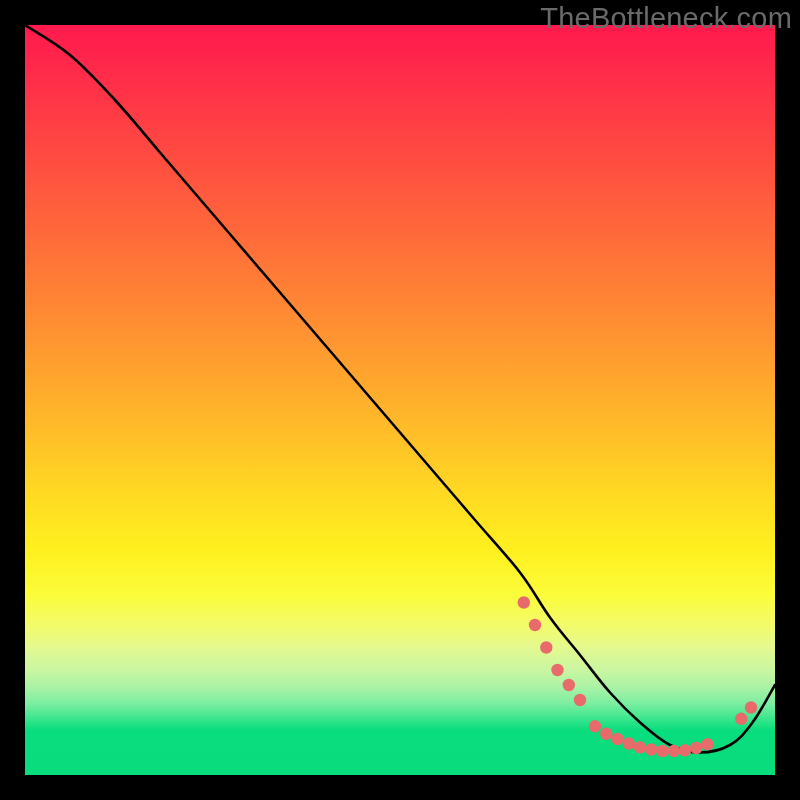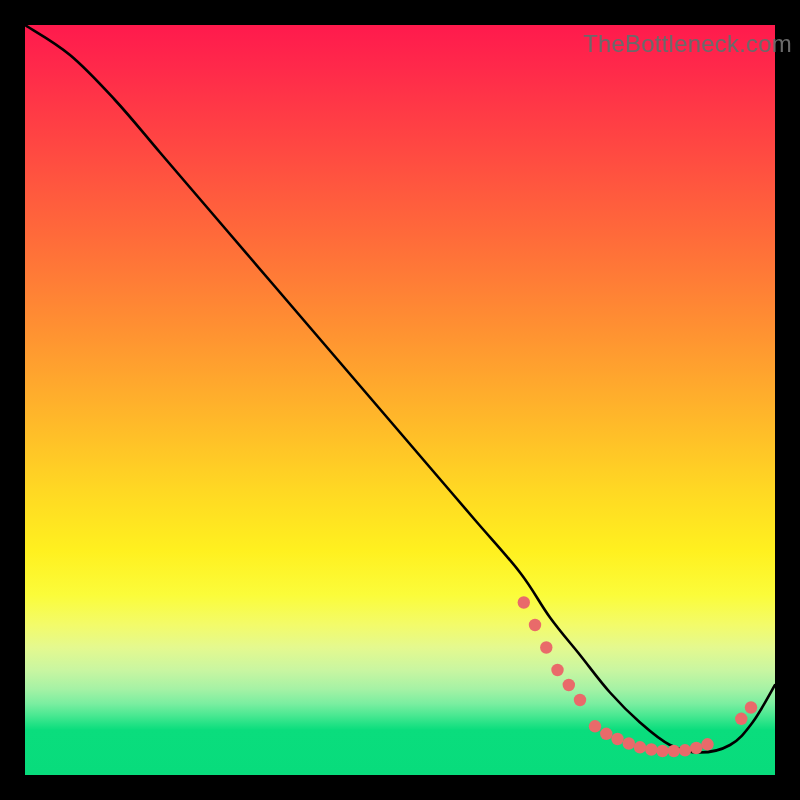--- a/index.html
+++ b/index.html
@@ -15,25 +15,24 @@
     position: relative;
     width: 800px;
     height: 800px;
     background: #000;
   }
   .watermark {
     position: absolute;
     top: 2px;
     right: 8px;
     color: #6a6a6a;
-    font-size: 24px;
+    font-size: 29px;
     font-weight: 500;
     letter-spacing: 0.2px;
     z-index: 10;
-    margin-top: 28px;
   }
   .plot-area {
     position: absolute;
     left: 25px;
     top: 25px;
     width: 750px;
     height: 750px;
     
     background: linear-gradient(to bottom,
       #ff1a4d 0%,

